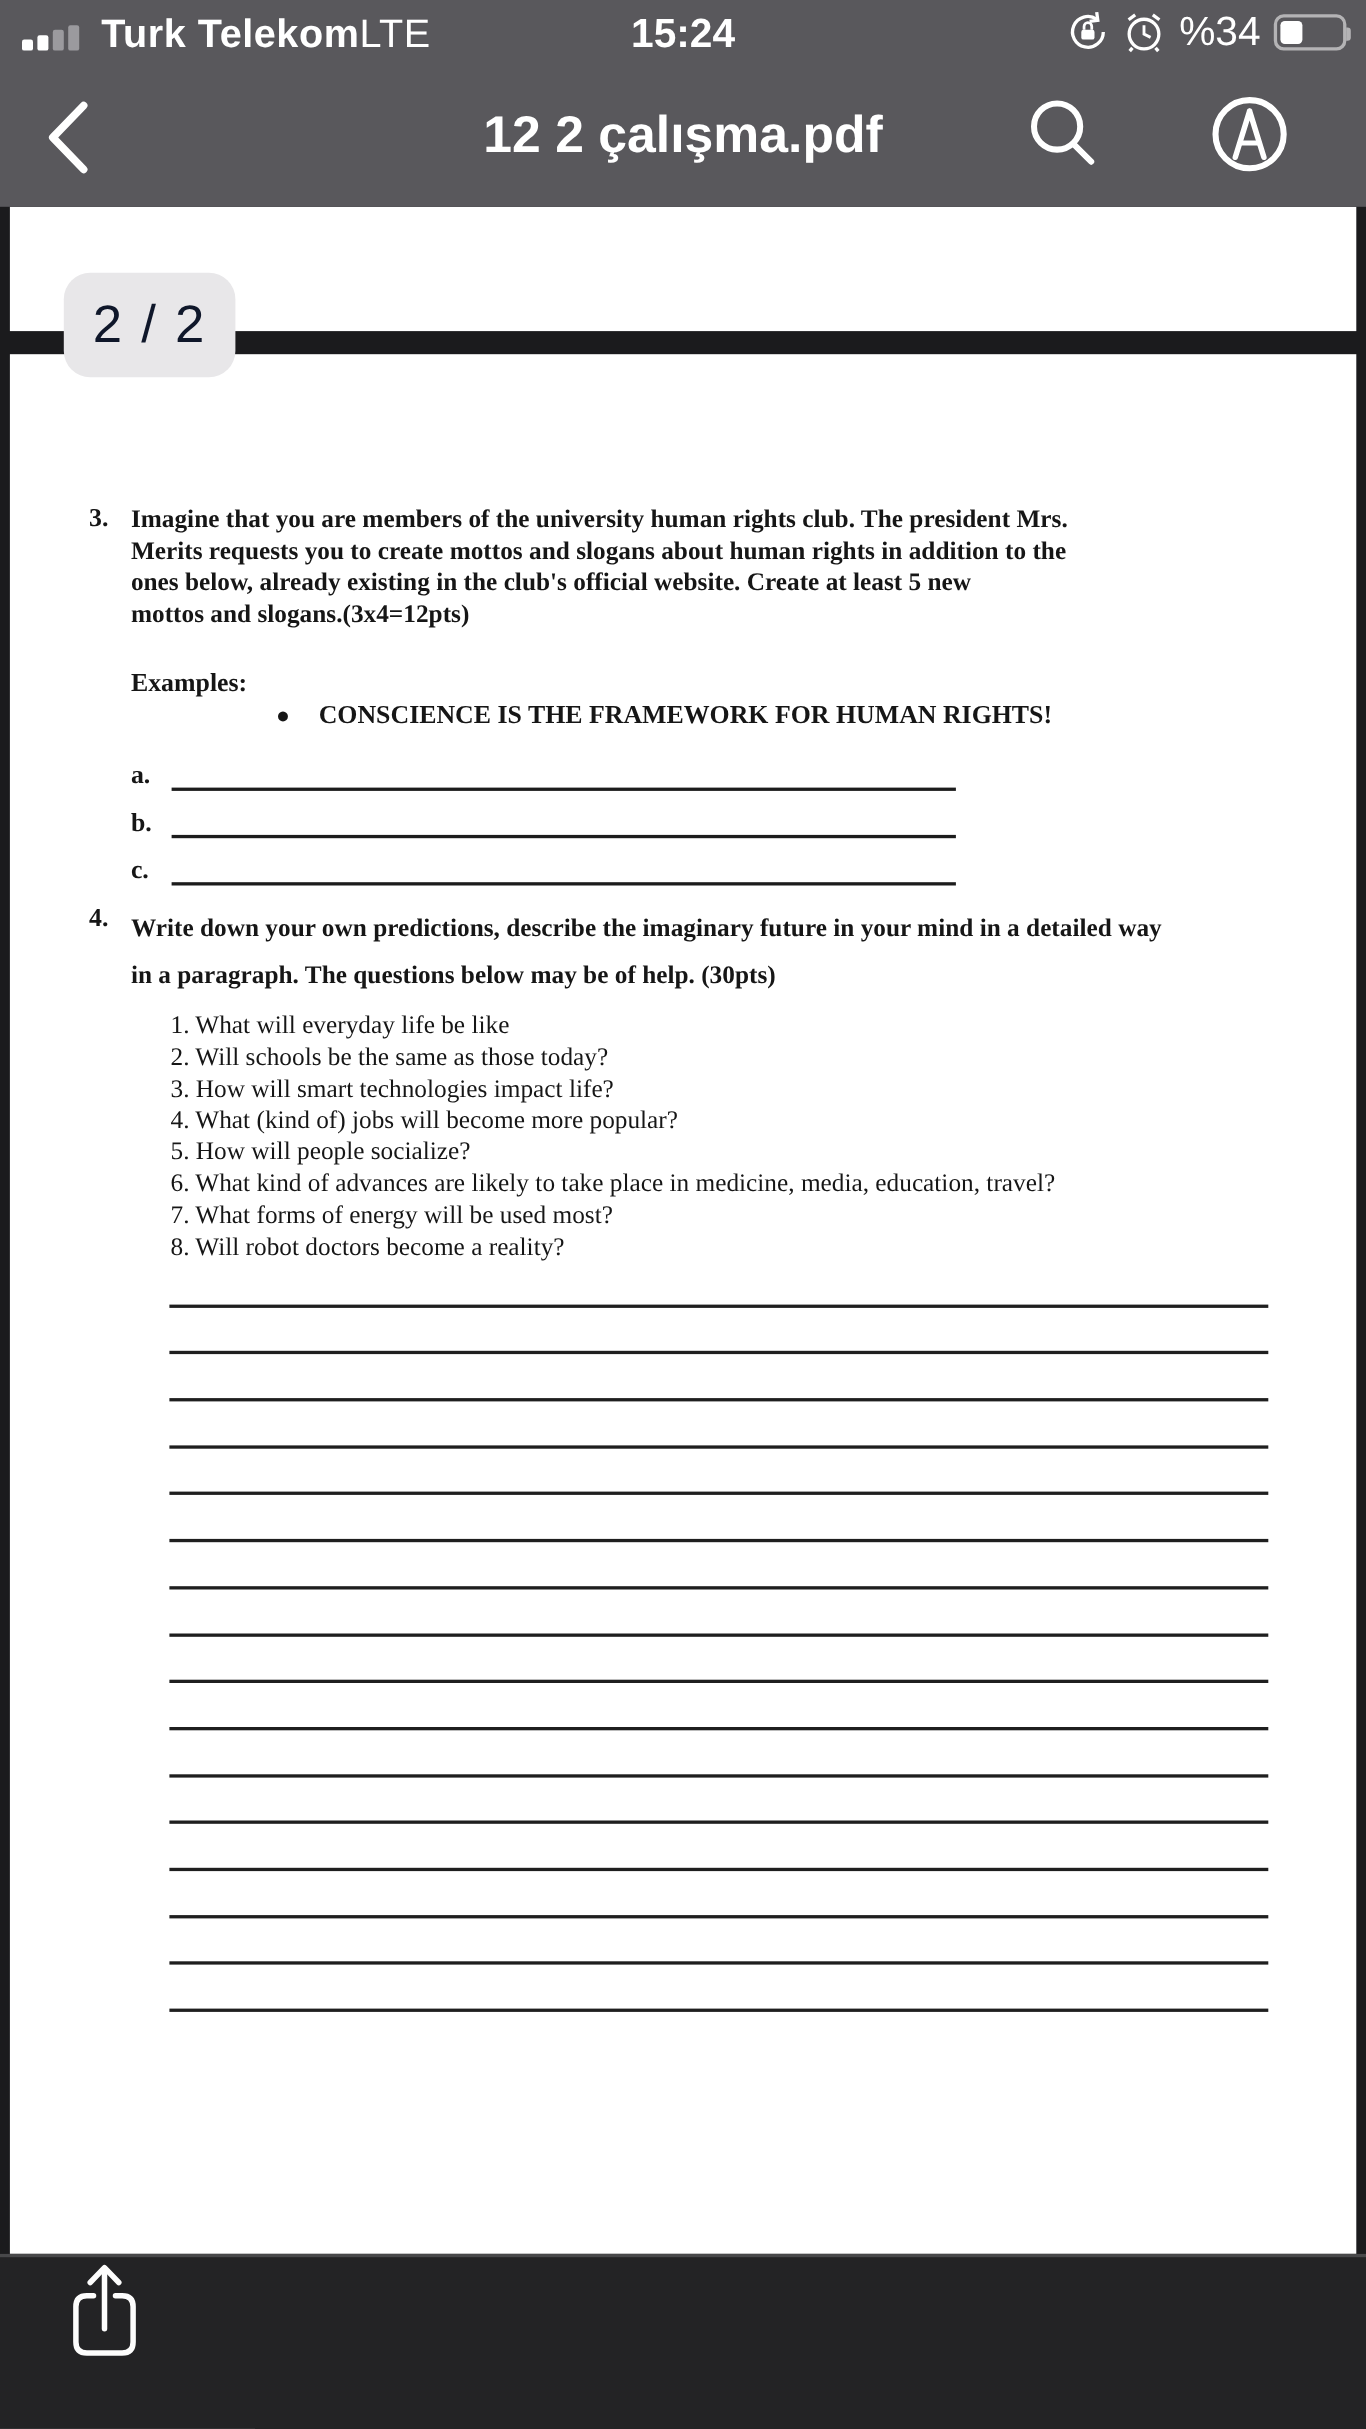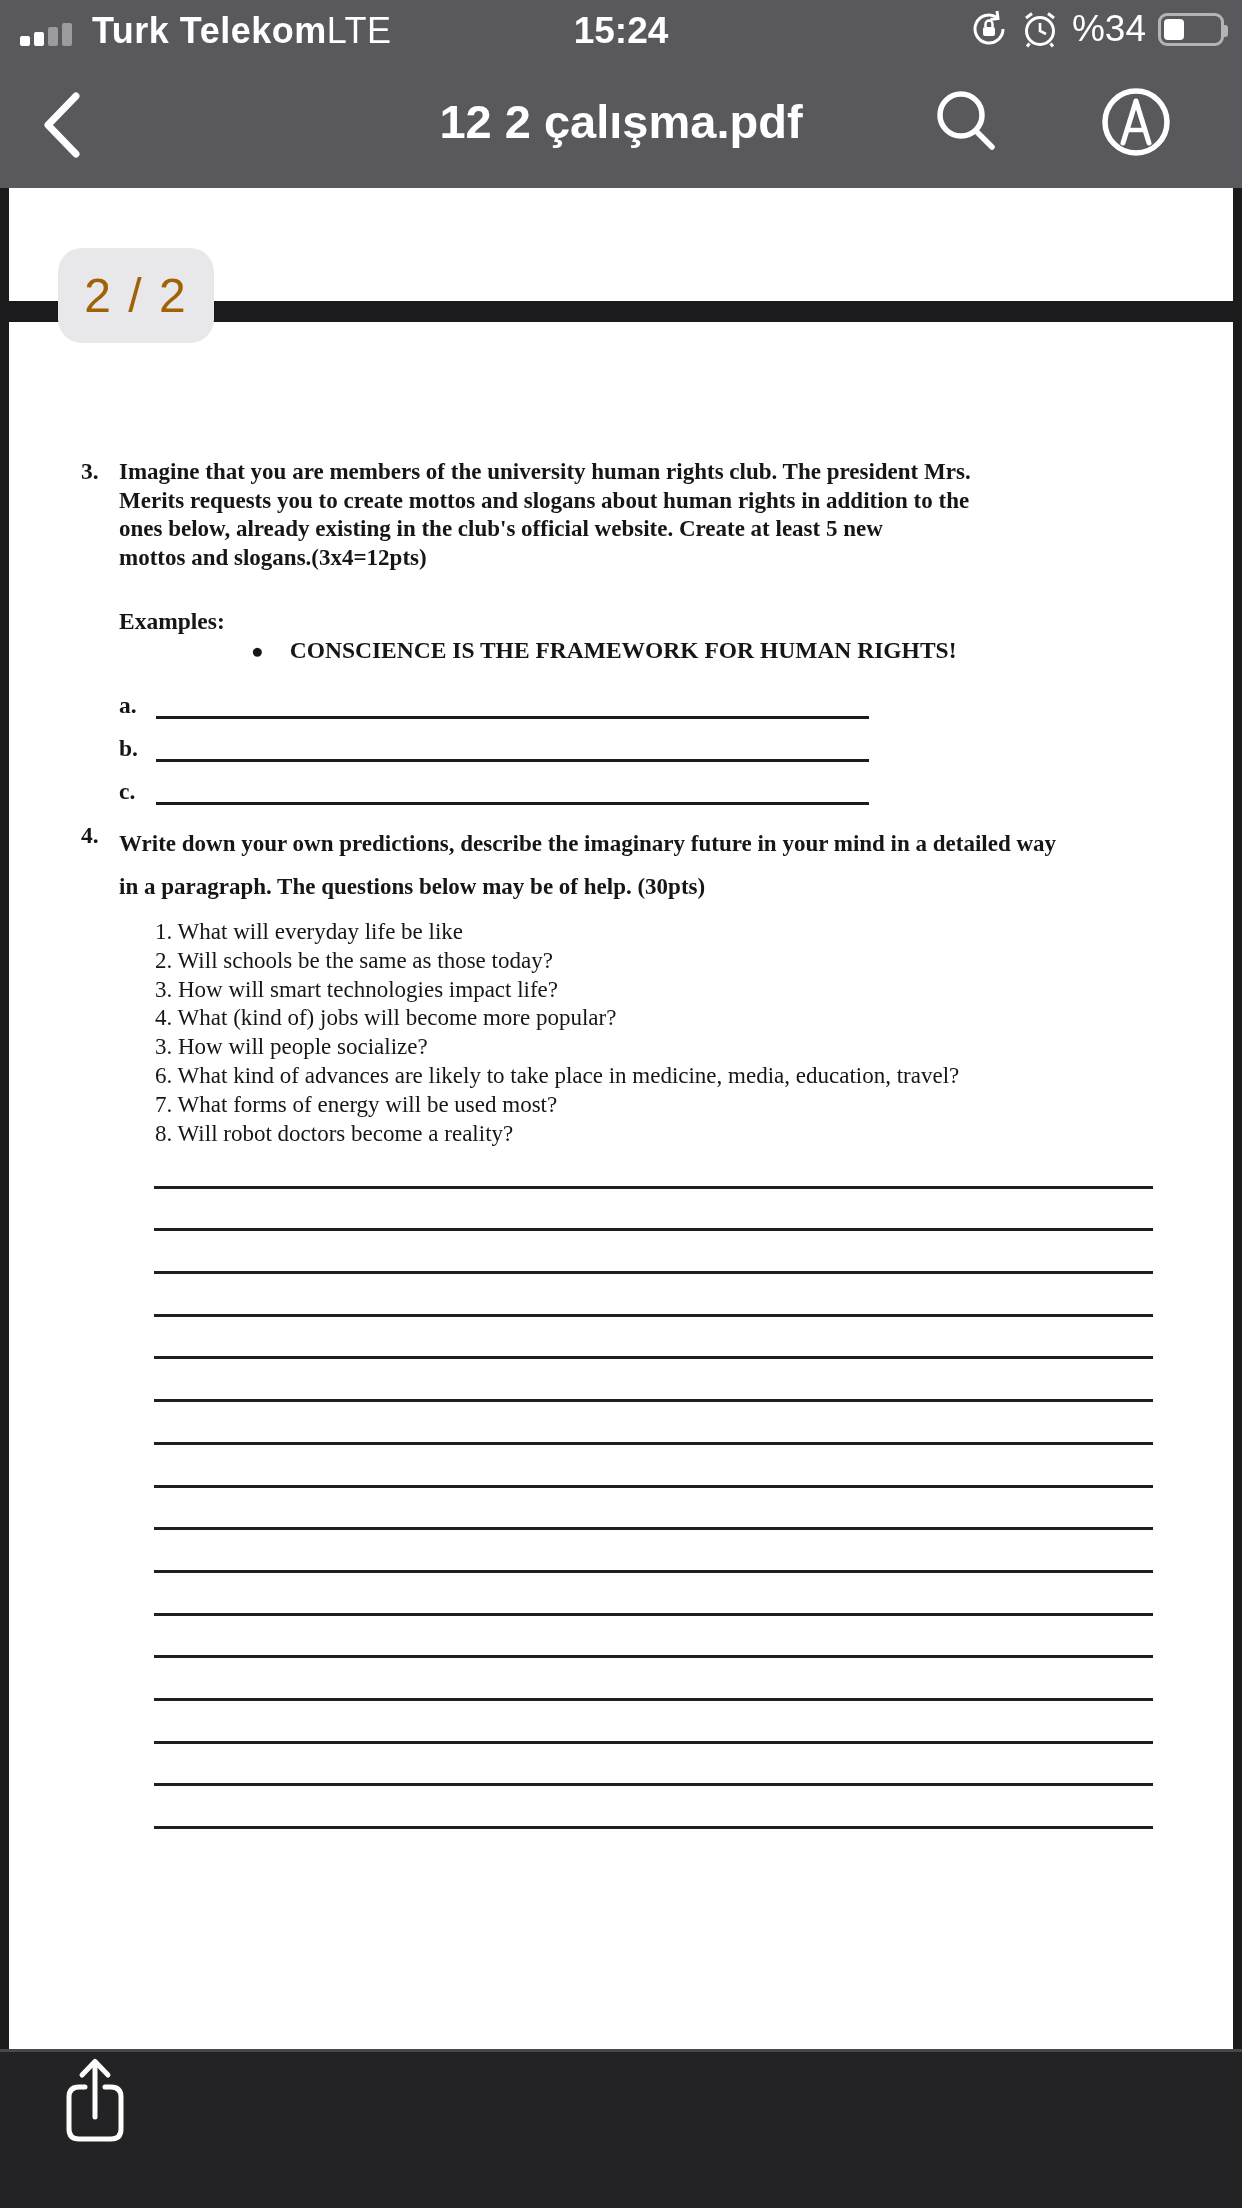--- a/index.html
+++ b/index.html
@@ -29,21 +29,21 @@
   .search-btn { left:928px; }
   .markup-btn { left:1098px; }
 
   
   .pdf-view { position:absolute; left:0; top:188px; width:1242px; height:1861px; }
   .page { position:absolute; left:9px; width:1224px; background:#FFFFFF; }
   .page1 { top:0; height:113px; }
   .page2 { top:134px; height:1727px; }
 
   .page-badge { position:absolute; left:58px; top:60px; width:156px; height:95px; background:#E8E7E9; border-radius:24px;
-    display:flex; align-items:center; justify-content:center; color:#a16207; font-size:48px; font-weight:500; letter-spacing:2px; z-index:6; }
+    display:flex; align-items:center; justify-content:center; color:#0f172a; font-size:48px; font-weight:500; letter-spacing:2px; z-index:6; }
 
   
   .doc { position:absolute; left:0; top:0; width:100%; height:100%; color:#161616;
     font-family:"Liberation Serif","DejaVu Serif",serif; }
   .q-row { position:absolute; display:flex; }
   .q-num { width:38px; font-weight:700; font-size:23.5px; flex:none; }
   .q-text { font-weight:700; font-size:23px; line-height:28.6px; }
   .q3-row { left:72px; top:136px; width:1080px; }
   .examples-label { position:absolute; left:110px; top:286px; font-weight:700; font-size:23.5px; }
   .bullet-row { position:absolute; left:242px; top:315px; font-weight:700; font-size:23.5px; }
@@ -184,21 +184,21 @@
           
         <span>Write down your own predictions, describe the imaginary future in your mind in a detailed way</span><br><span>in a paragraph. The questions below may be of help. (30pts)</span><br></span>
       </div>
 
       <div class="q-list">
 
       <div>1. What will everyday life be like</div>
           <div>2. Will schools be the same as those today?</div>
           <div>3. How will smart technologies impact life?</div>
           <div>4. What (kind of) jobs will become more popular?</div>
-          <div>3. How will people socialize?</div>
+          <div>5. How will people socialize?</div>
           <div>6. What kind of advances are likely to take place in medicine, media, education, travel?</div>
           <div>7. What forms of energy will be used most?</div>
           <div>8. Will robot doctors become a reality?</div>
         </div>
 
       <div class="blank-lines">
 
       <div class="blank-line"></div>
           <div class="blank-line"></div>
           <div class="blank-line"></div>

